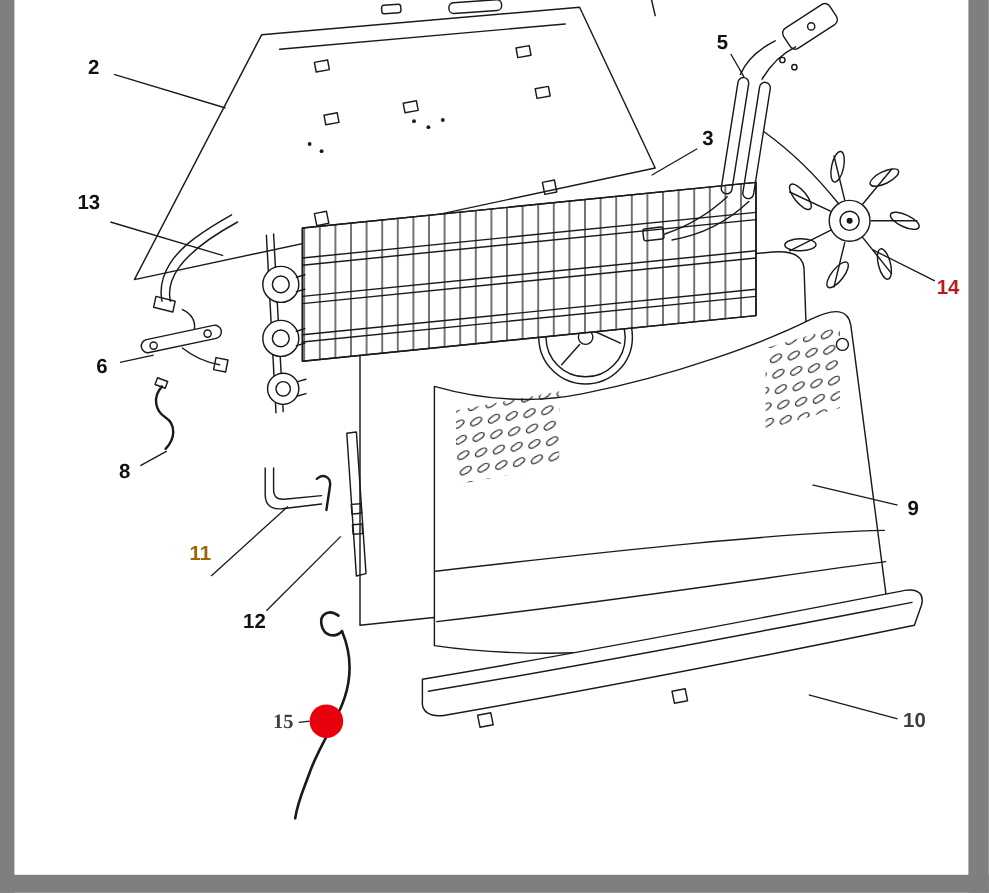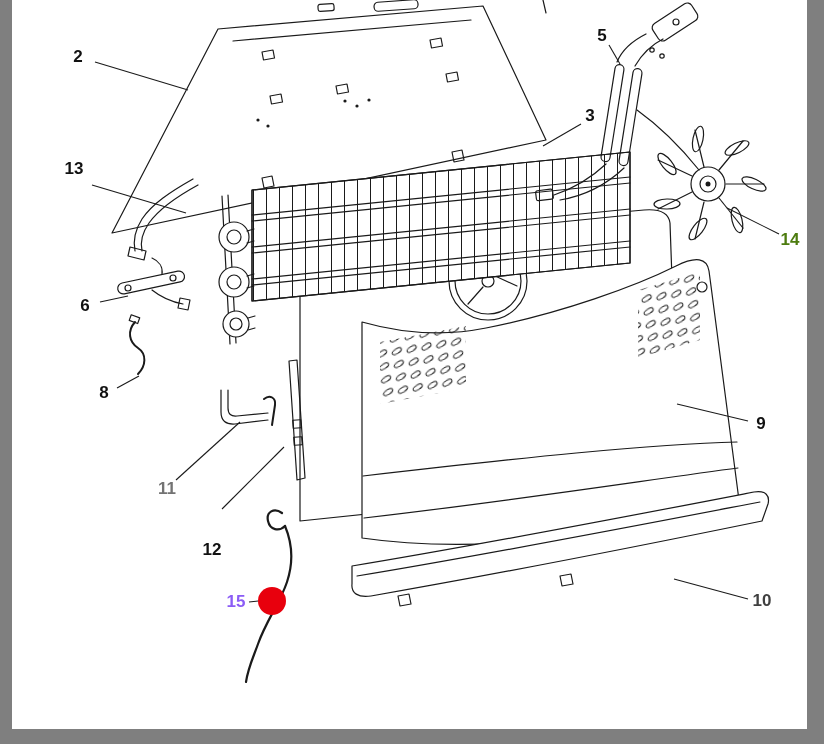--- a/index.html
+++ b/index.html
@@ -188,26 +188,26 @@
       <line x1="748" y1="421" x2="677" y2="404" stroke="#1a1a1a" stroke-width="1.1"></line>
       <line x1="748" y1="599" x2="674" y2="579" stroke="#1a1a1a" stroke-width="1.1"></line>
       <circle cx="272" cy="601" r="14" fill="#e8000d" stroke="none"></circle>
     </svg>
 
   <div class="callout-layer">
       <div class="callout" style="left: 78px; top: 57px; color: rgb(17, 17, 17);">2</div>
       <div class="callout" style="left: 74px; top: 169px; color: rgb(17, 17, 17);">13</div>
       <div class="callout" style="left: 85px; top: 306px; color: rgb(17, 17, 17);">6</div>
       <div class="callout" style="left: 104px; top: 393px; color: rgb(17, 17, 17);">8</div>
-      <div class="callout" style="left: 167px; top: 489px; color: #737373;">11</div>
-      <div class="callout" style="left: 212px; top: 518px; color: rgb(17, 17, 17); margin-top: 32px;">12</div>
-      <div class="callout" style="left: 236px; top: 602px; color: #8b5cf6;">15</div>
+      <div class="callout" style="left: 167px; top: 462px; color: #a16207;">11</div>
+      <div class="callout" style="left: 212px; top: 518px; color: rgb(17, 17, 17);">12</div>
+      <div class="callout" style="left: 236px; top: 602px; color: #404040; font-family: Liberation Serif, serif;">15</div>
       <div class="callout" style="left: 590px; top: 116px; color: rgb(17, 17, 17);">3</div>
       <div class="callout" style="left: 602px; top: 36px; color: rgb(17, 17, 17);">5</div>
-      <div class="callout" style="left: 790px; top: 240px; color: #4d7c0f;">14</div>
+      <div class="callout" style="left: 790px; top: 240px; color: #b91c1c;">14</div>
       <div class="callout" style="left: 761px; top: 424px; color: rgb(17, 17, 17);">9</div>
       <div class="callout" style="left: 762px; top: 601px; color: #404040;">10</div>
     </div>
 
   <div class="border left"></div>
   <div class="border right"></div>
   <div class="border bottom"></div>
 </div>
 
 </body></html>

